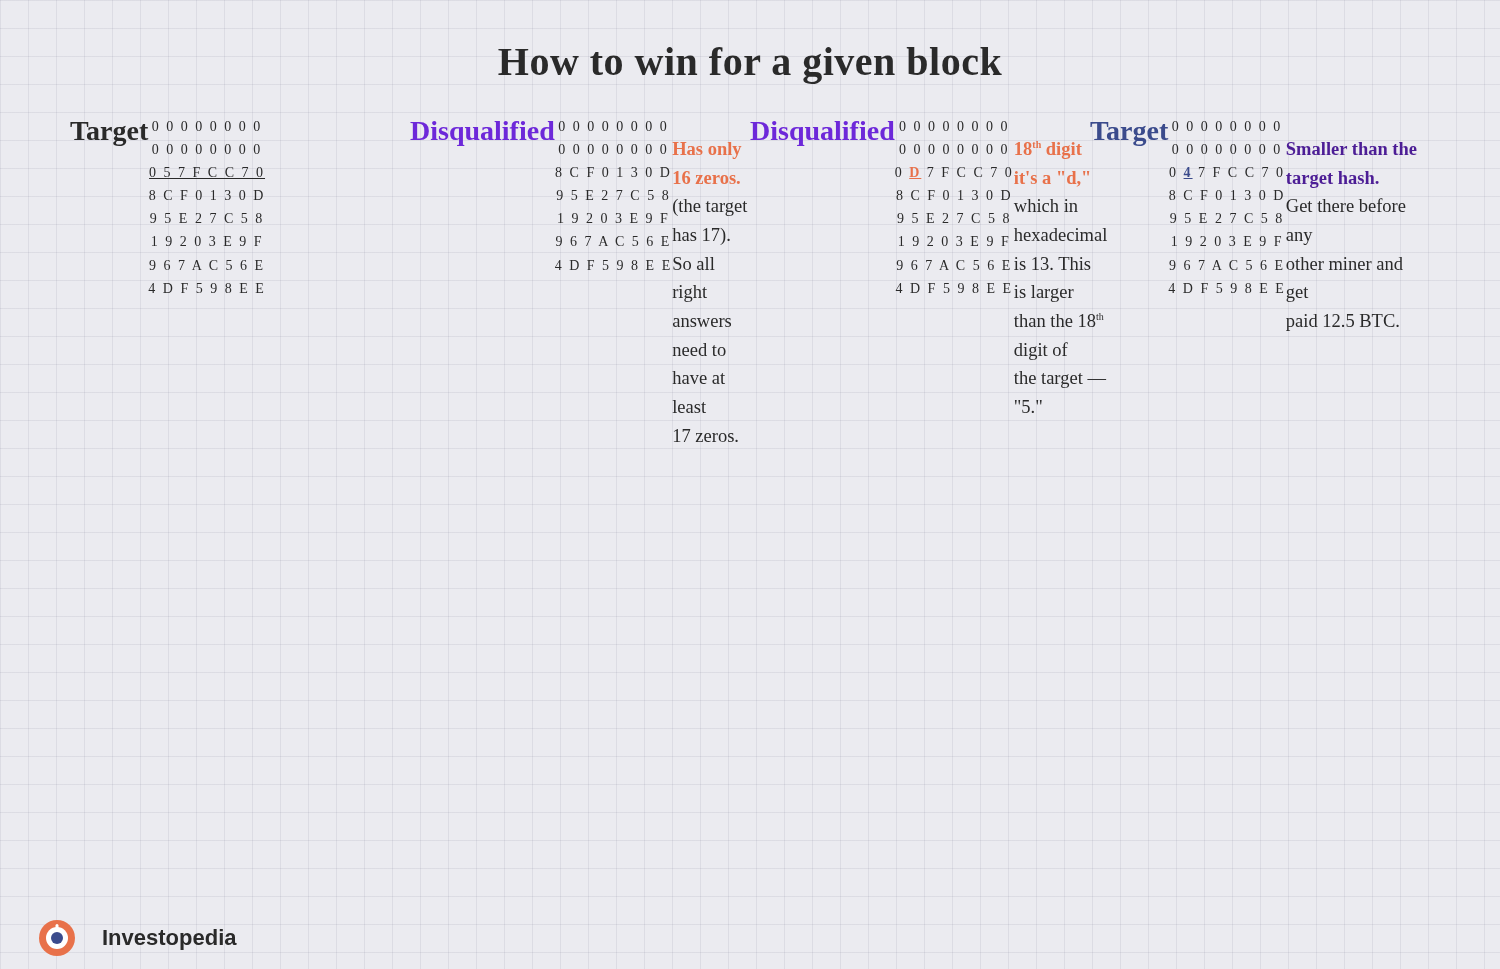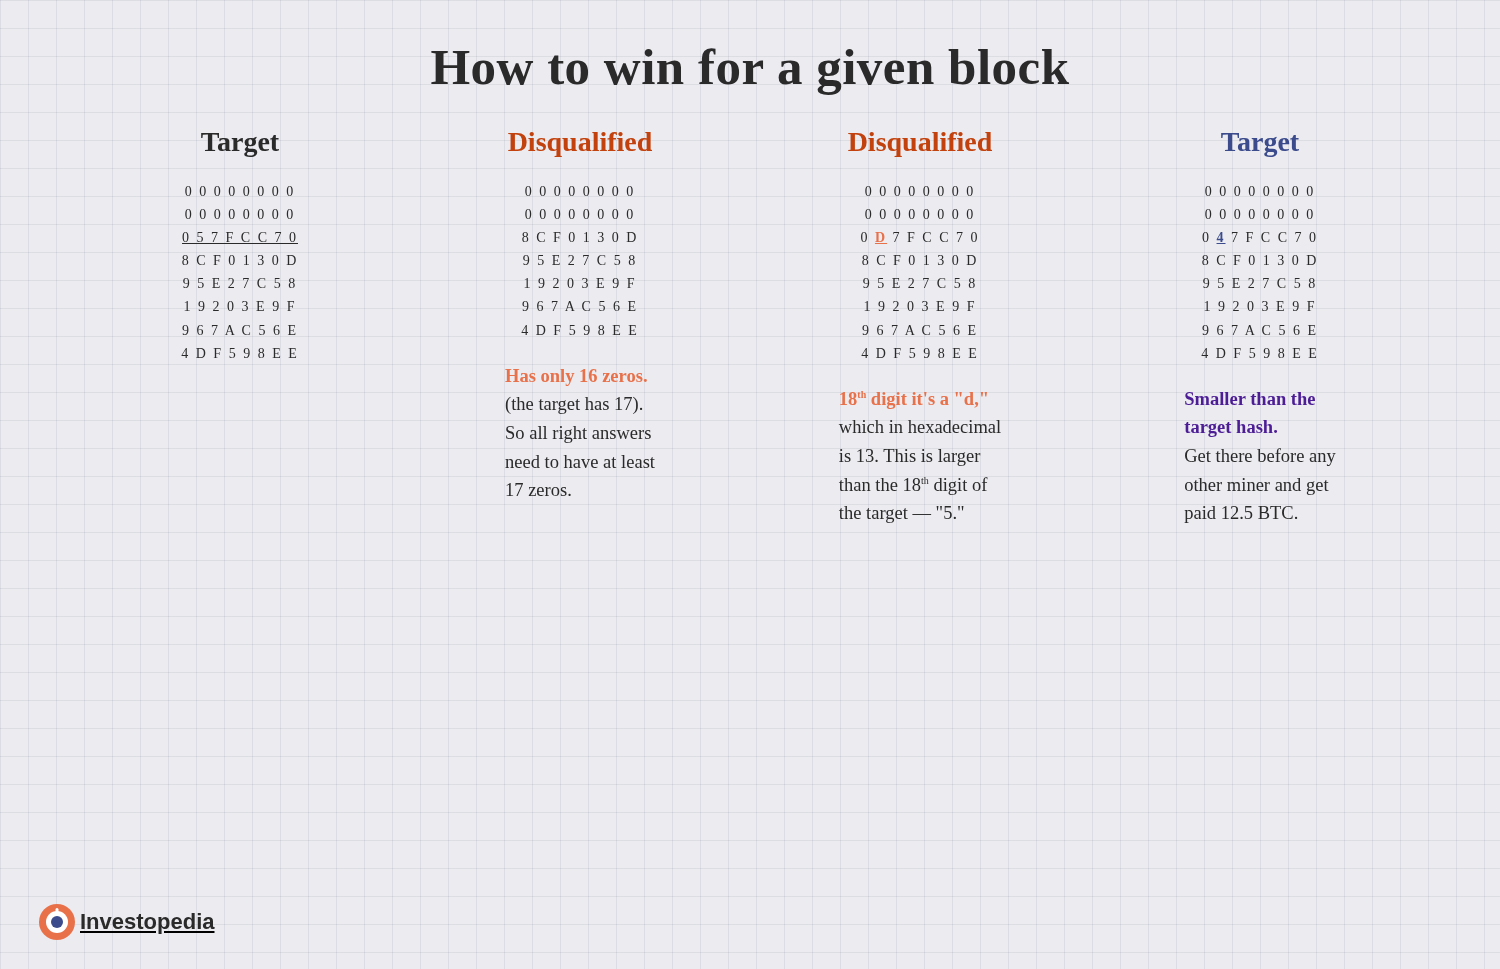--- a/index.html
+++ b/index.html
@@ -12,53 +12,53 @@
         linear-gradient(rgba(150,150,170,0.18) 1px, transparent 1px),
         linear-gradient(90deg, rgba(150,150,170,0.18) 1px, transparent 1px);
       background-size: 28px 28px;
       font-family: Georgia, 'Times New Roman', serif;
       overflow: hidden;
       position: relative;
     }
 
     .page-title {
       text-align: center;
-      font-size: 51px;
+      font-size: 40px;
       font-weight: 700;
       color: #2a2a2a;
       padding-top: 38px;
       padding-bottom: 30px;
       letter-spacing: 0.5px;
     }
 
     .columns-wrapper {
       display: flex;
       justify-content: center;
       align-items: flex-start;
       gap: 0;
       padding: 0 40px;
     }
 
     .column {
       flex: 1;
       max-width: 340px;
       display: flex;
-      flex-direction: column;
-      align-items: center;
+      flex-direction: row;
+      align-items: flex-start;
     }
 
     .col-heading {
       font-size: 28px;
       font-weight: 700;
       margin-bottom: 22px;
       text-align: center;
     }
 
     .col-heading.target { color: #2a2a2a; }
-    .col-heading.disqualified { color: #c2410c; }
+    .col-heading.disqualified { color: #6d28d9; }
     .col-heading.viable { color: #3b4b8c; }
 
     .hash-block {
       font-family: Liberation Serif, serif;
       font-size: 14px;
       font-weight: 500;
       letter-spacing: 2px;
       color: #2a2a2a;
       line-height: 1.65;
       text-align: center;
@@ -104,26 +104,25 @@
       font-weight: 700;
     }
 
     sup {
       font-size: 10px;
     }
 
     
     .investopedia-logo {
       position: absolute;
-      bottom: 28px;
+      bottom: 12px;
       left: 38px;
       display: flex;
       align-items: center;
-      gap: 4px;
-      text-decoration: underline;
+      gap: 26px;
     }
 
     .logo-icon {
       width: 38px;
       height: 38px;
     }
 
     .logo-text {
       font-family: Arial, sans-serif;
       font-size: 22px;

